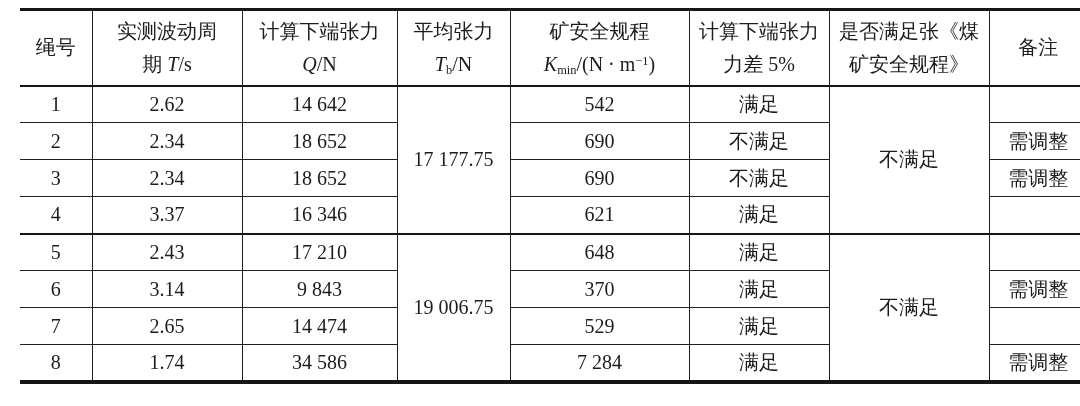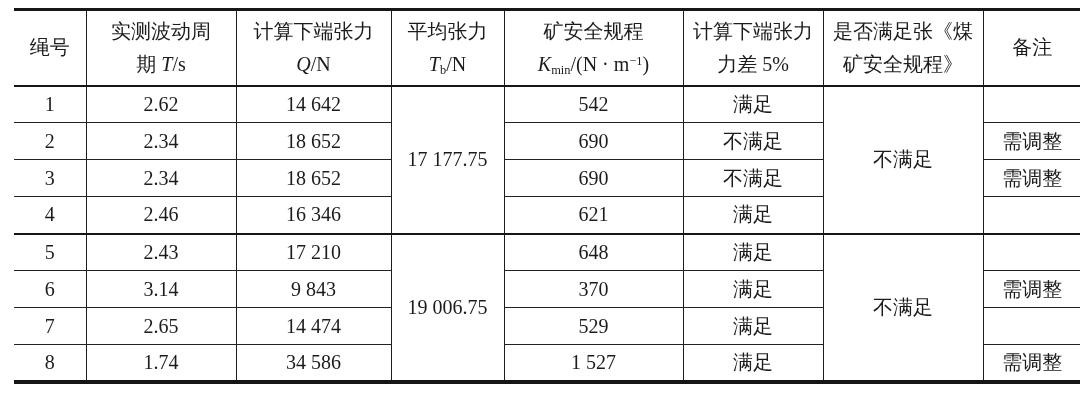--- a/index.html
+++ b/index.html
@@ -6,21 +6,21 @@
     margin: 0;
     padding: 0;
     background: #ffffff;
     width: 1080px;
     height: 406px;
     overflow: hidden;
     font-family: "Liberation Serif", "DejaVu Serif", serif;
     color: #1c1c1c;
   }
   .page {
-    padding: 8px 6px 0 14px;
+    padding: 8px 6px 0 20px;
   }
   table.data-table {
     border-collapse: collapse;
     table-layout: fixed;
     width: 1067px;
     border-top: 3.5px solid #161616;
     border-bottom: 4px solid #161616;
     font-size: 20px;
   }
   th, td {
@@ -115,21 +115,21 @@
       <tr>
         <td>3</td>
         <td>2.34</td>
         <td>18 652</td>
         <td>690</td>
         <td>不满足</td>
         <td>需调整</td>
       </tr>
       <tr>
         <td>4</td>
-        <td>2.46</td>
+        <td>3.37</td>
         <td>16 346</td>
         <td>621</td>
         <td>满足</td>
         <td></td>
       </tr>
       <tr class="group-start">
         <td>5</td>
         <td>2.43</td>
         <td>17 210</td>
         <td rowspan="4">19 006.75</td>
@@ -151,19 +151,19 @@
         <td>2.65</td>
         <td>14 474</td>
         <td>529</td>
         <td>满足</td>
         <td></td>
       </tr>
       <tr>
         <td>8</td>
         <td>1.74</td>
         <td>34 586</td>
-        <td>1 527</td>
+        <td>7 284</td>
         <td>满足</td>
         <td>需调整</td>
       </tr>
     </tbody>
   </table>
 </div>
 
 </body></html>

